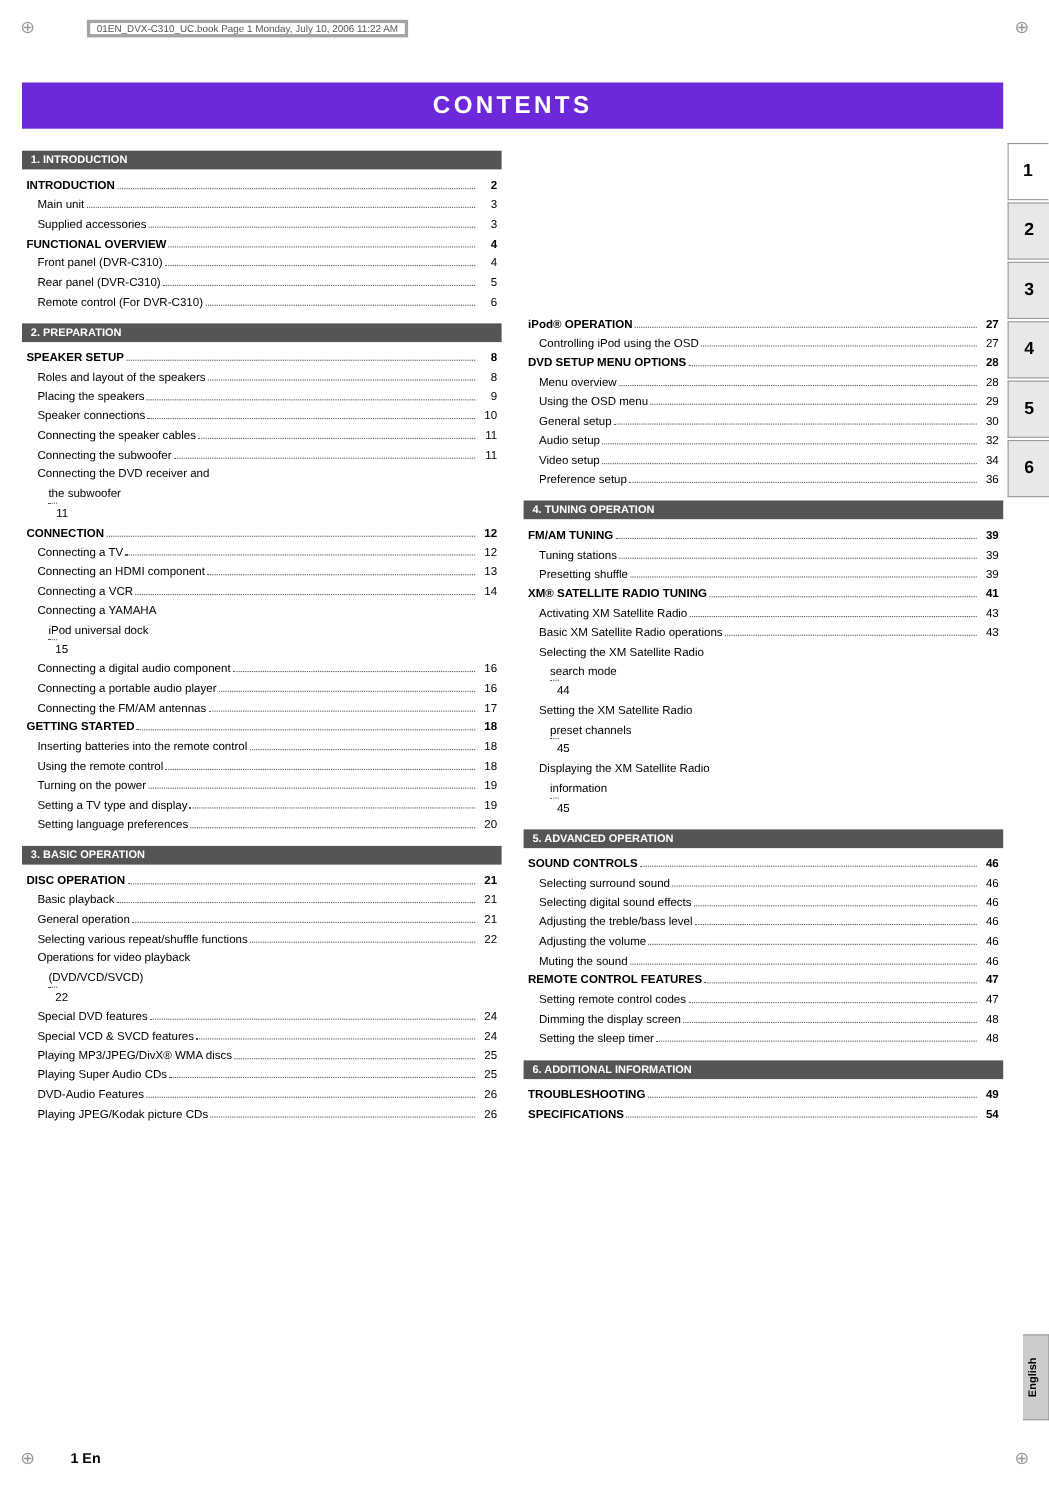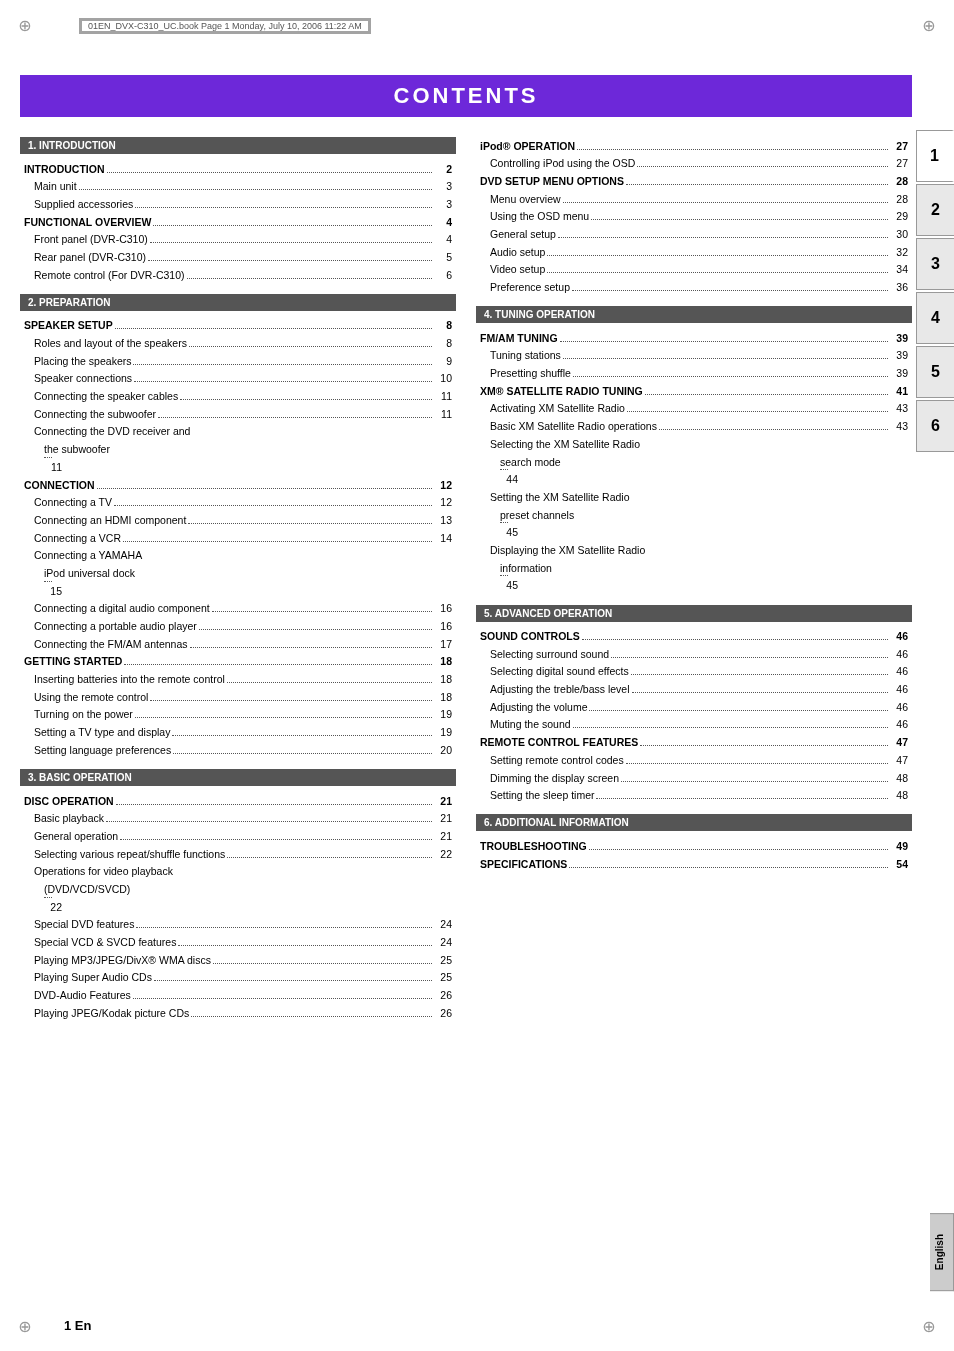--- a/index.html
+++ b/index.html
@@ -112,20 +112,21 @@
       font-weight: bold;
       padding: 8px 20px;
       letter-spacing: 3px;
       margin-bottom: 20px;
     }
 
     
     .two-col {
       display: flex;
       gap: 20px;
+      align-items: flex-end;
     }
     .col-left {
       flex: 1;
     }
     .col-right {
       flex: 1;
     }
 
     
     .section-header {

